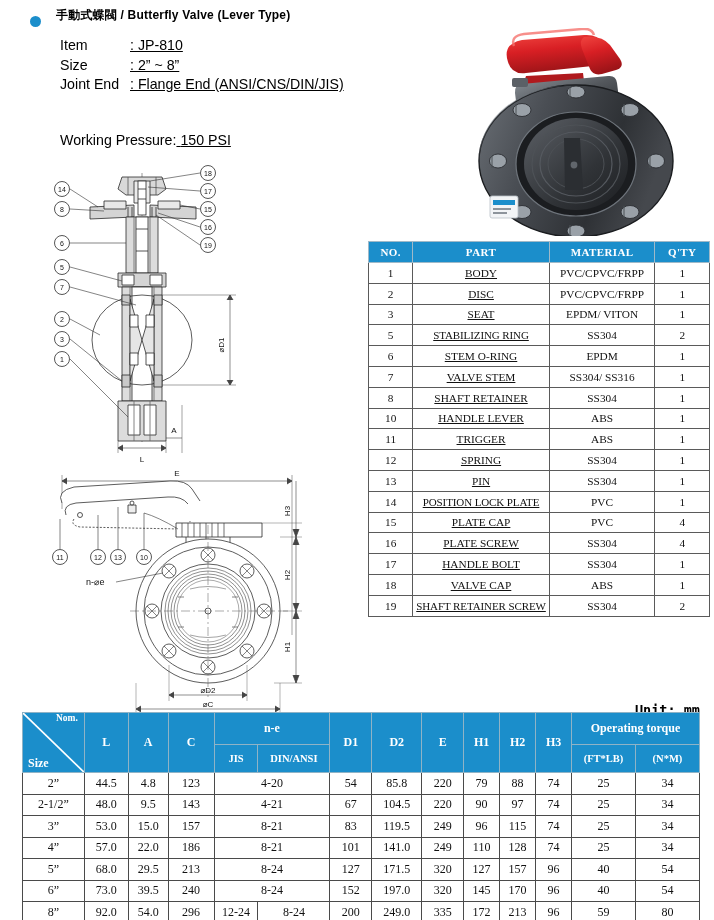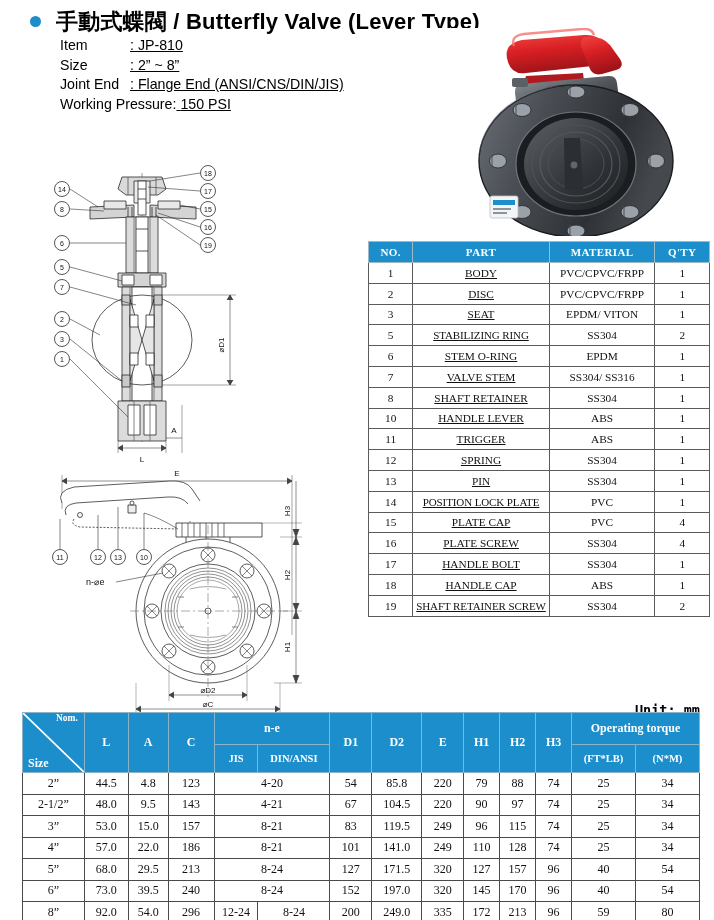--- a/index.html
+++ b/index.html
@@ -19,31 +19,31 @@
 
   
   #header { position: absolute; left: 0; top: 0; width: 714px; height: 120px; }
   #title-bullet {
     position: absolute; left: 30px; top: 16px;
     width: 11px; height: 11px; border-radius: 50%;
     background: #1b8ecb;
   }
   #title-text {
     position: absolute; left: 56px; top: 7px;
-    font-size: 22px; font-weight: bold;
+    font-size: 12px; font-weight: bold;
     letter-spacing: 0.2px;
     white-space: nowrap;
   }
   #spec-list {
     position: absolute; left: 60px; top: 36px;
     font-size: 14.2px; line-height: 19.5px;
   }
   .spec-row { display: block; white-space: nowrap; text-decoration: underline; }
   .spec-label { display: inline-block; width: 70px; }
-  .spec-label.wide { width: auto; }
+  .spec-label.wide { width: auto; margin-top: 36px; }
   .spec-val { }
 
   
   #product-photo {
     position: absolute; left: 424px; top: 28px;
     width: 276px; height: 208px;
     background: #fff;
   }
   #product-photo svg { display:block; width:100%; height:100%; }
 
@@ -557,21 +557,21 @@
             <td class="qty">4</td>
           </tr>
           <tr>
             <td class="num">17</td>
             <td class="part">HANDLE BOLT</td>
             <td class="mat">SS304</td>
             <td class="qty">1</td>
           </tr>
           <tr>
             <td class="num">18</td>
-            <td class="part">HANDLE CAP</td>
+            <td class="part">VALVE CAP</td>
             <td class="mat">ABS</td>
             <td class="qty">1</td>
           </tr>
           <tr>
             <td class="num">19</td>
             <td class="part small">SHAFT RETAINER SCREW</td>
             <td class="mat">SS304</td>
             <td class="qty">2</td>
           </tr>
         </tbody>

